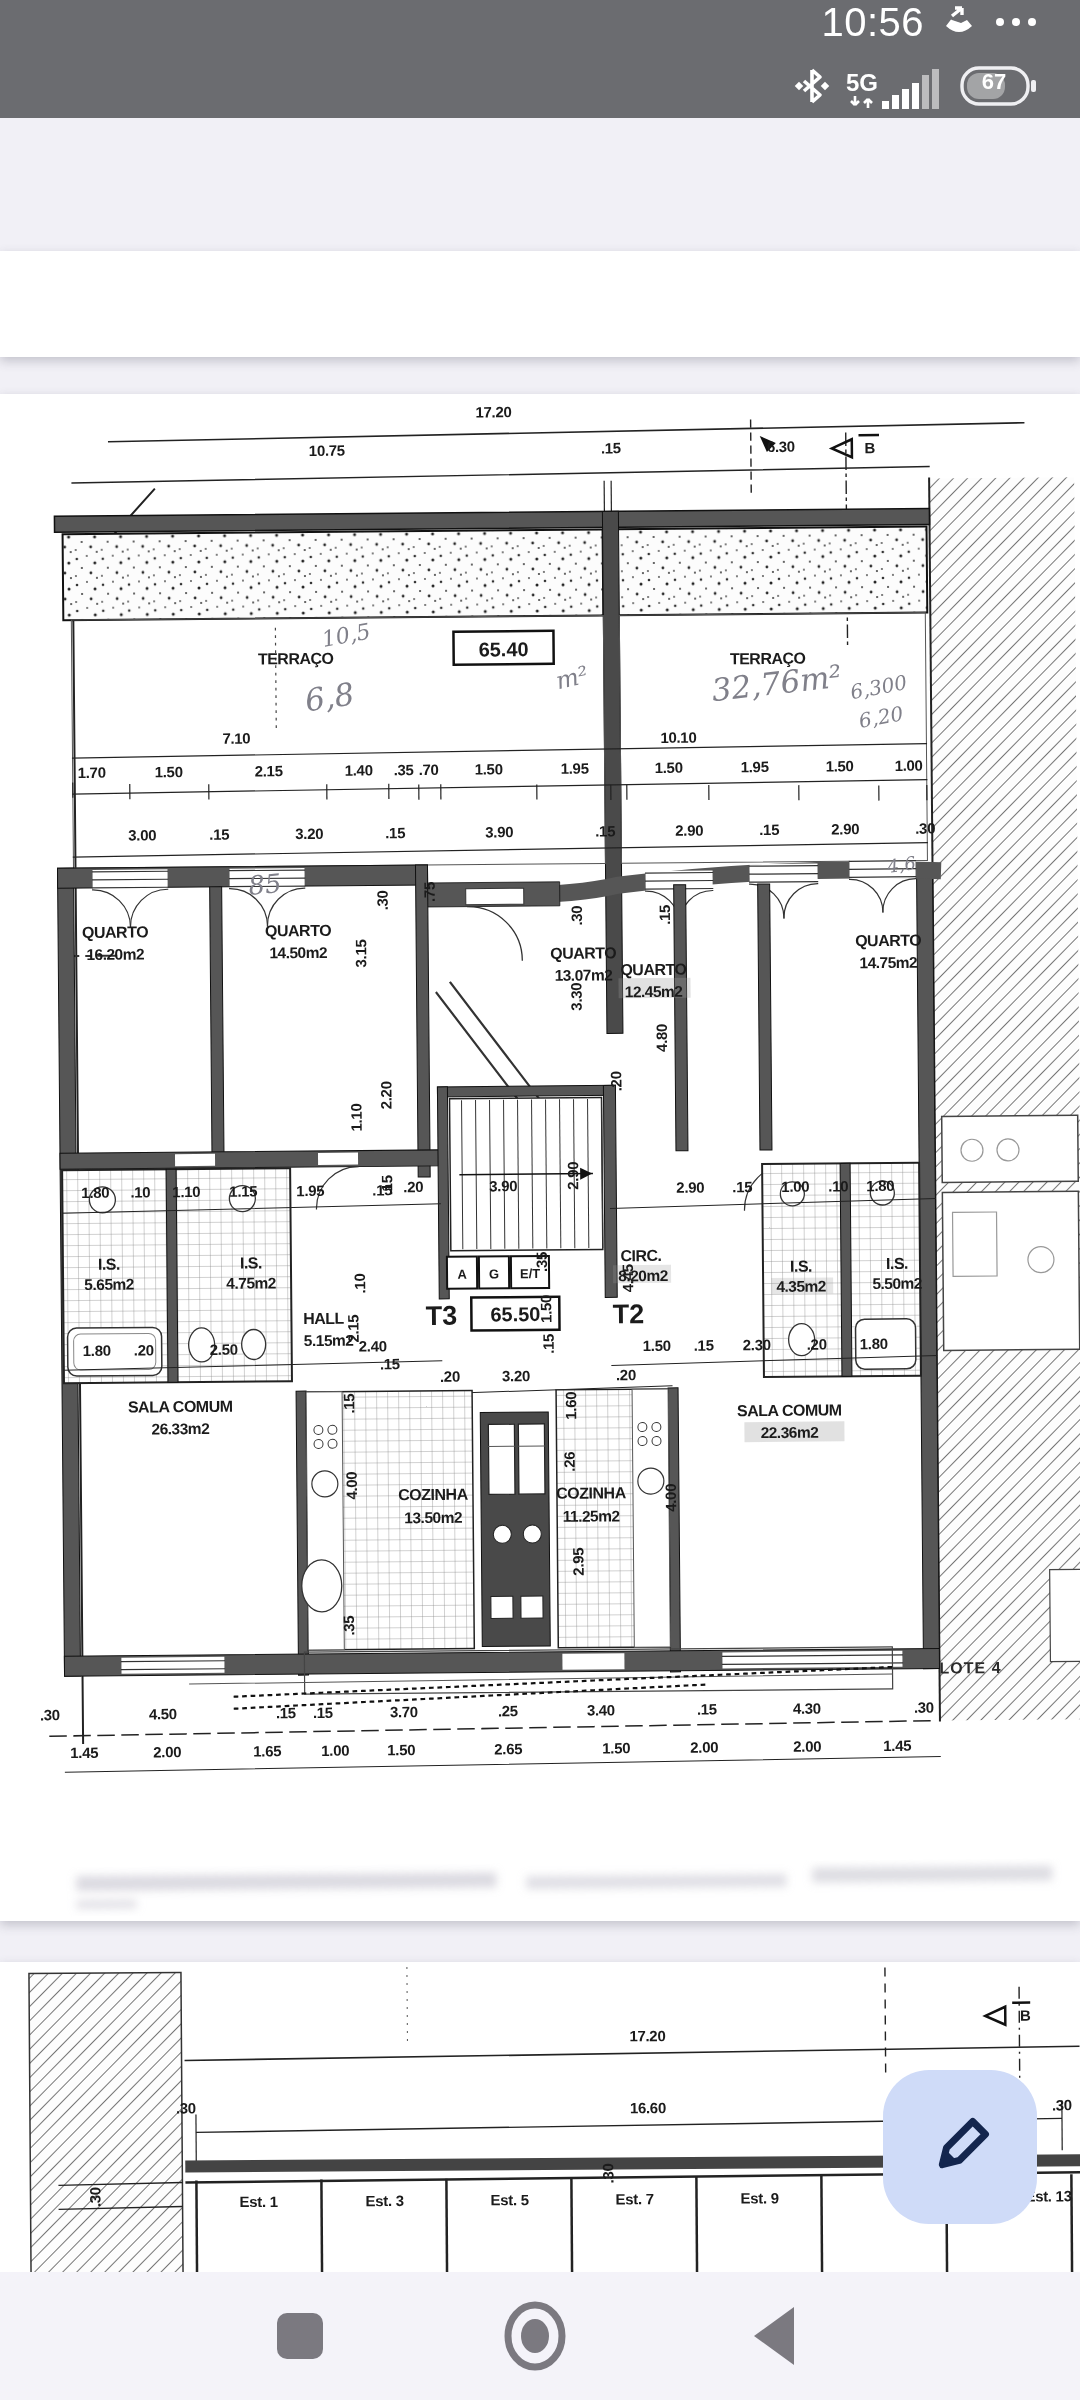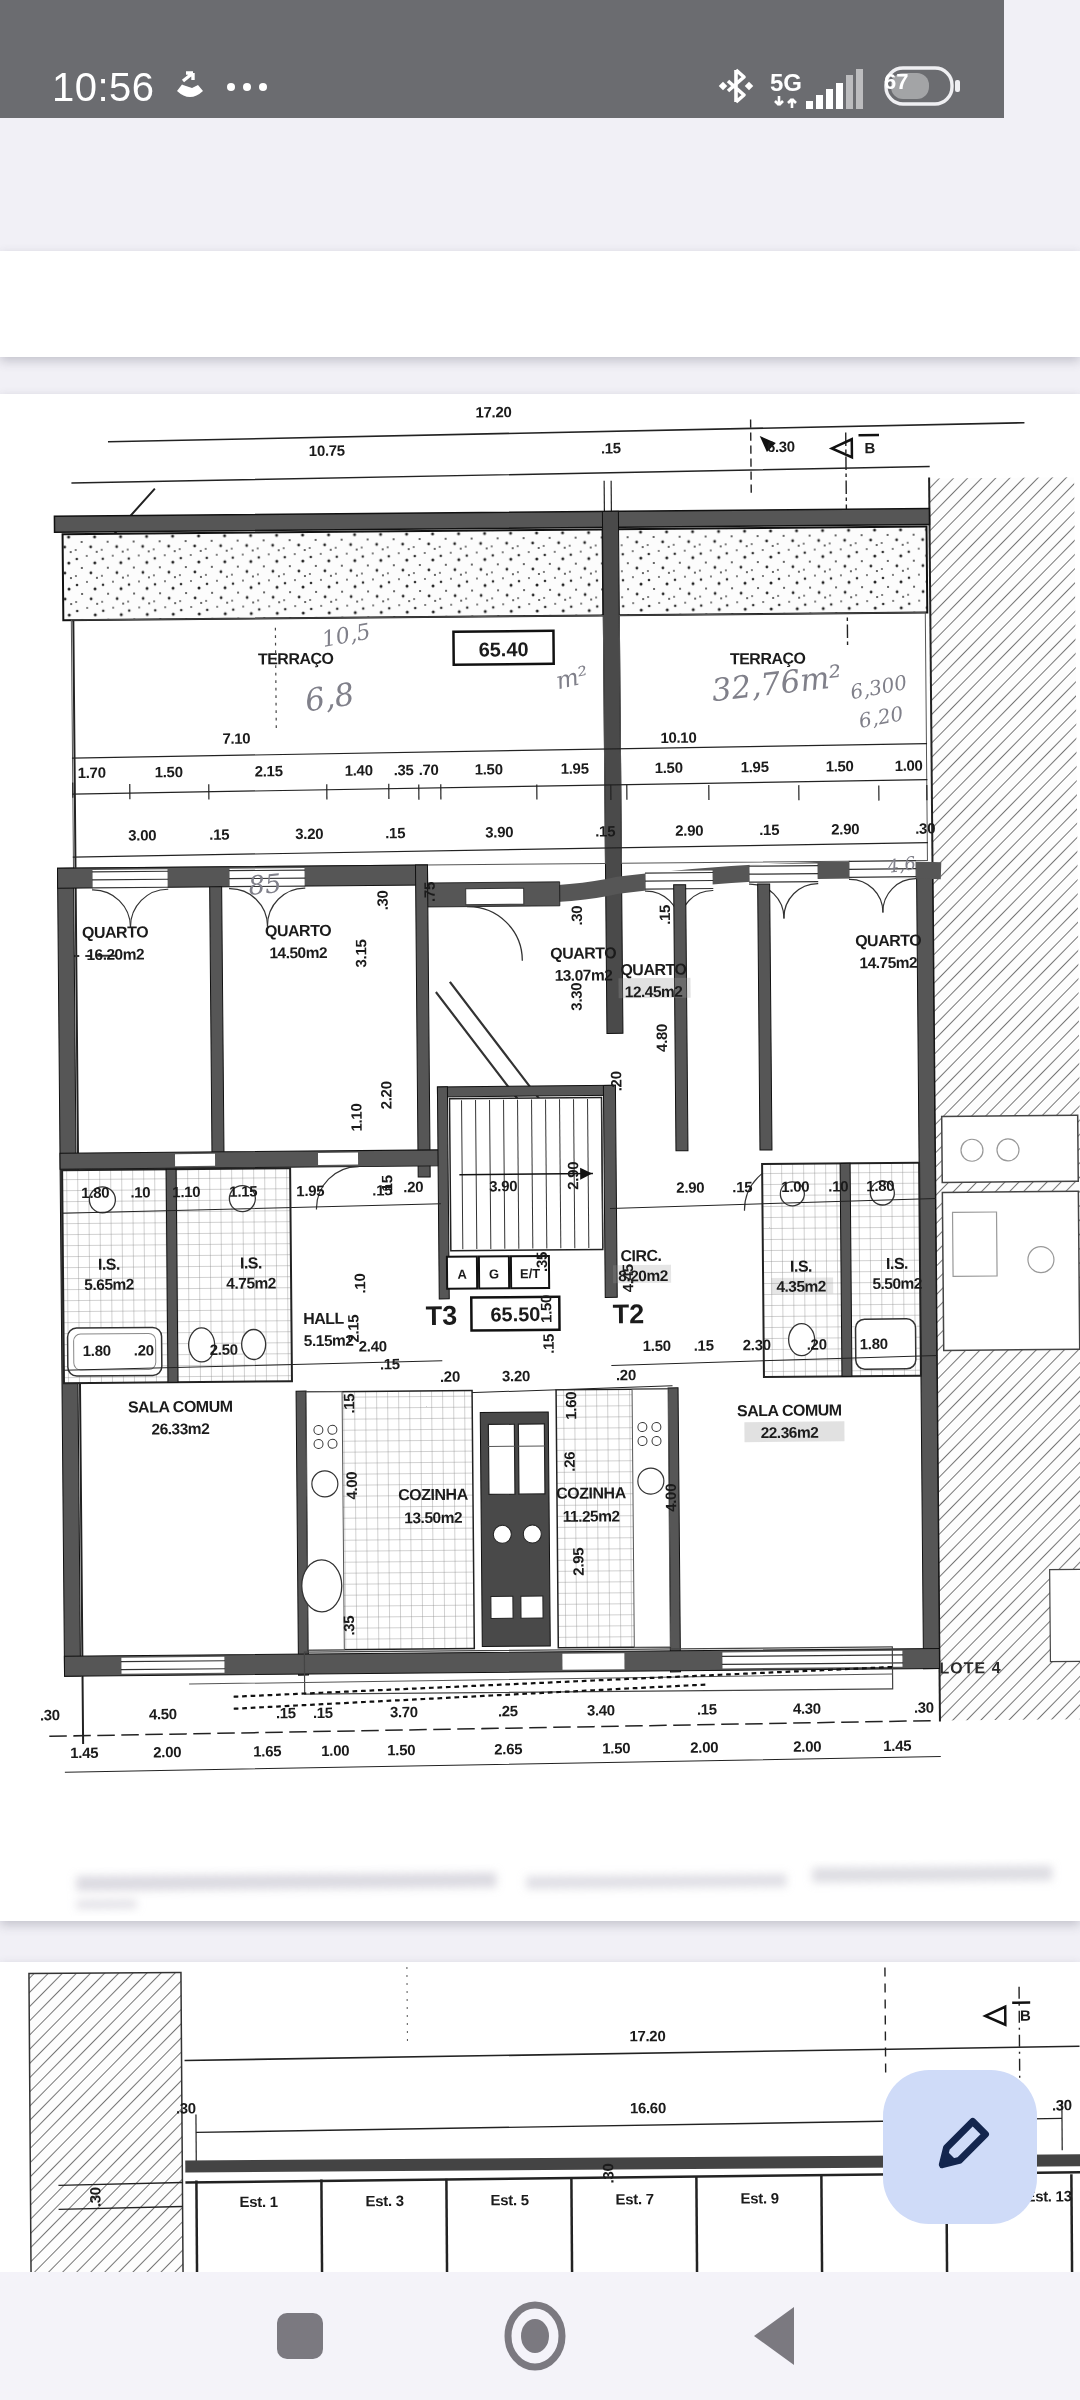--- a/index.html
+++ b/index.html
@@ -5,23 +5,23 @@
   :root{
     --app-bar:#6b6c70; --viewer-bg:#f1f0f6; --page-bg:#ffffff;
     --nav-bg:#f4f3f9; --nav-icon:#7b7980; --fab-bg:#cfdbf8; --fab-icon:#14264e;
     --ink:#1b1b1b; --pencil:#80808a;
   }
   html,body{margin:0;padding:0;background:#000;}
   .screen{position:relative;width:1080px;height:2400px;overflow:hidden;
     background:var(--viewer-bg);font-family:"Liberation Sans",sans-serif;}
 
   
-  .status-bar{position:absolute;left:0;top:0;width:1004px;height:118px;
+  .status-bar{position:absolute;left:0;top:0;width:1080px;height:118px;
     background:var(--app-bar);display:flex;align-items:flex-end;justify-content:space-between;
-    padding:0 42px 8px 52px;box-sizing:border-box;color:#fff;}
+    padding:0 42px 8px 52px;box-sizing:border-box;color:#fff;flex-direction:column;}
   .sb-left{display:flex;align-items:center;gap:18px;}
   .sb-right{display:flex;align-items:center;gap:16px;}
   .sb-time{font-size:40px;letter-spacing:.5px;}
   .app-header{position:absolute;left:0;top:118px;width:1080px;height:128px;
     background:var(--app-bar);display:flex;align-items:center;color:#fff;
     box-shadow:0 1px 0 rgba(0,0,0,.12);}
   .hdr-close{width:110px;display:flex;justify-content:center;align-items:center;cursor:pointer;}
   .hdr-text{flex:1;display:flex;flex-direction:column;gap:6px;}
   .hdr-title{font-size:42px;line-height:44px;}
   .hdr-sub{font-size:31px;opacity:.95;}
@@ -101,21 +101,21 @@
           <rect x="40" y="8" width="7" height="34" fill="#fff" opacity=".55"></rect>
           <rect x="50" y="2" width="7" height="40" fill="#fff" opacity=".55"></rect>
         </svg>
       </span>
       <span style="position:relative;display:inline-block;">
         <svg width="78" height="40" viewBox="0 0 78 40">
           <rect x="2" y="2" width="66" height="36" rx="17" stroke="#efeff2" stroke-width="3.4" fill="none"></rect>
           <rect id="batt-fill" x="7" y="7" width="38" height="26" rx="12" fill="#ffffff" opacity=".38"></rect>
           <rect x="71" y="14" width="5" height="12" rx="2" fill="#efeff2"></rect>
         </svg>
-        <span style="position:absolute;left:0;top:3px;width:68px;font-size:22px;font-weight:bold;color:#fff;">67</span>
+        <span style="position:absolute;left:0;top:3px;width:68px;text-align:center;font-size:22px;font-weight:bold;color:#fff;">67</span>
       </span>
     </div>
   </div>
 
 
   <div class="viewer">
     <div class="page" id="page0"></div>
 
     <div class="page" id="page1">
       <svg id="plan1" width="1080" height="1527" viewBox="0 0 1080 1527">

